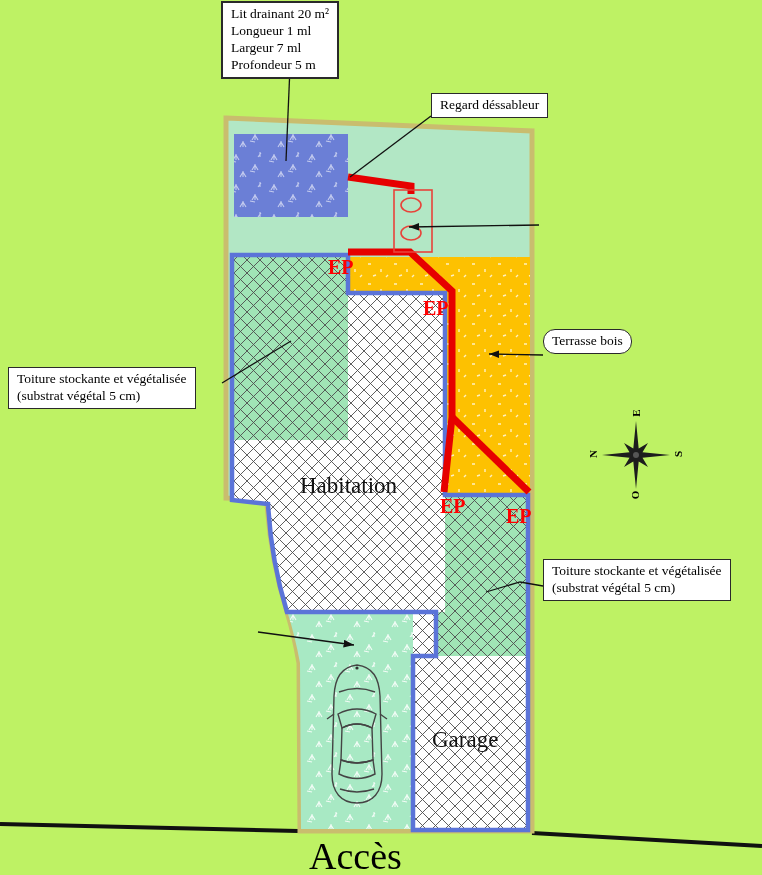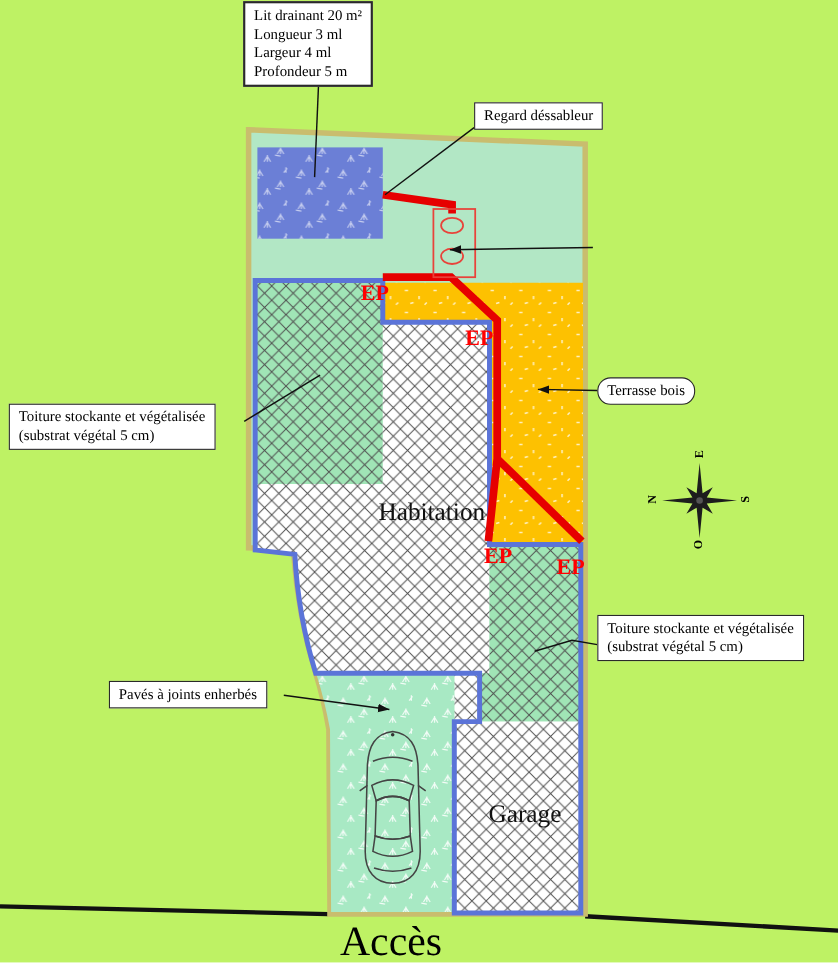--- a/index.html
+++ b/index.html
@@ -120,44 +120,43 @@
       <path d="M539,225 L409,227" marker-end="url(#arr)"></path>
       <path d="M543,355 L489,354" marker-end="url(#arr)"></path>
       <path d="M222,383 L291,341"></path>
       <path d="M543,586 L520,582 L486,592"></path>
       <path d="M258,632 L354,645" marker-end="url(#arr)"></path>
     </g>
   </svg>
 
   <div class="lbl thick" style="left:221px;top:1px;">
     <div>Lit drainant 20 m²</div>
-    <div>Longueur 3 ml</div>
-    <div>Largeur 4 ml</div>
+    <div>Longueur 1 ml</div>
+    <div>Largeur 7 ml</div>
     <div>Profondeur 5 m</div>
   </div>
 
   <div class="lbl" style="left:431px;top:93px;text-align:right;">Regard déssableur</div>
 
 
-  <div class="lbl" style="left:543px;top:343px;border-radius:12px;">Terrasse bois</div>
+  <div class="lbl" style="left:543px;top:329px;border-radius:12px;">Terrasse bois</div>
 
   <div class="lbl" style="left:8px;top:367px;">
     <div>Toiture stockante et végétalisée</div>
     <div>(substrat végétal 5 cm)</div>
   </div>
 
   <div class="lbl" style="left:543px;top:559px;">
     <div>Toiture stockante et végétalisée</div>
     <div>(substrat végétal 5 cm)</div>
   </div>
 
-  <div class="lbl" style="left:99px;top:619px;">Pavés à joints enherbés</div>
 
-  <div class="areaText" style="left:300px;top:453px;margin-left:44px;">Habitation</div>
-  <div class="areaText" style="left:432px;top:727px;margin-left:12px;">Garage</div>
+  <div class="areaText" style="left:300px;top:473px;">Habitation</div>
+  <div class="areaText" style="left:432px;top:727px;">Garage</div>
   <div class="acces" style="left:309px;top:834px;">Accès</div>
 
   <div class="ep" style="left:316px;top:256px;">EP</div>
   <div class="ep" style="left:411px;top:297px;">EP</div>
   <div class="ep" style="left:428px;top:495px;">EP</div>
   <div class="ep" style="left:494px;top:505px;">EP</div>
 
   <div class="compassLetter" style="left:632px;top:407px;">E</div>
   <div class="compassLetter" style="left:589px;top:448px;">N</div>
   <div class="compassLetter" style="left:675px;top:448px;">S</div>

